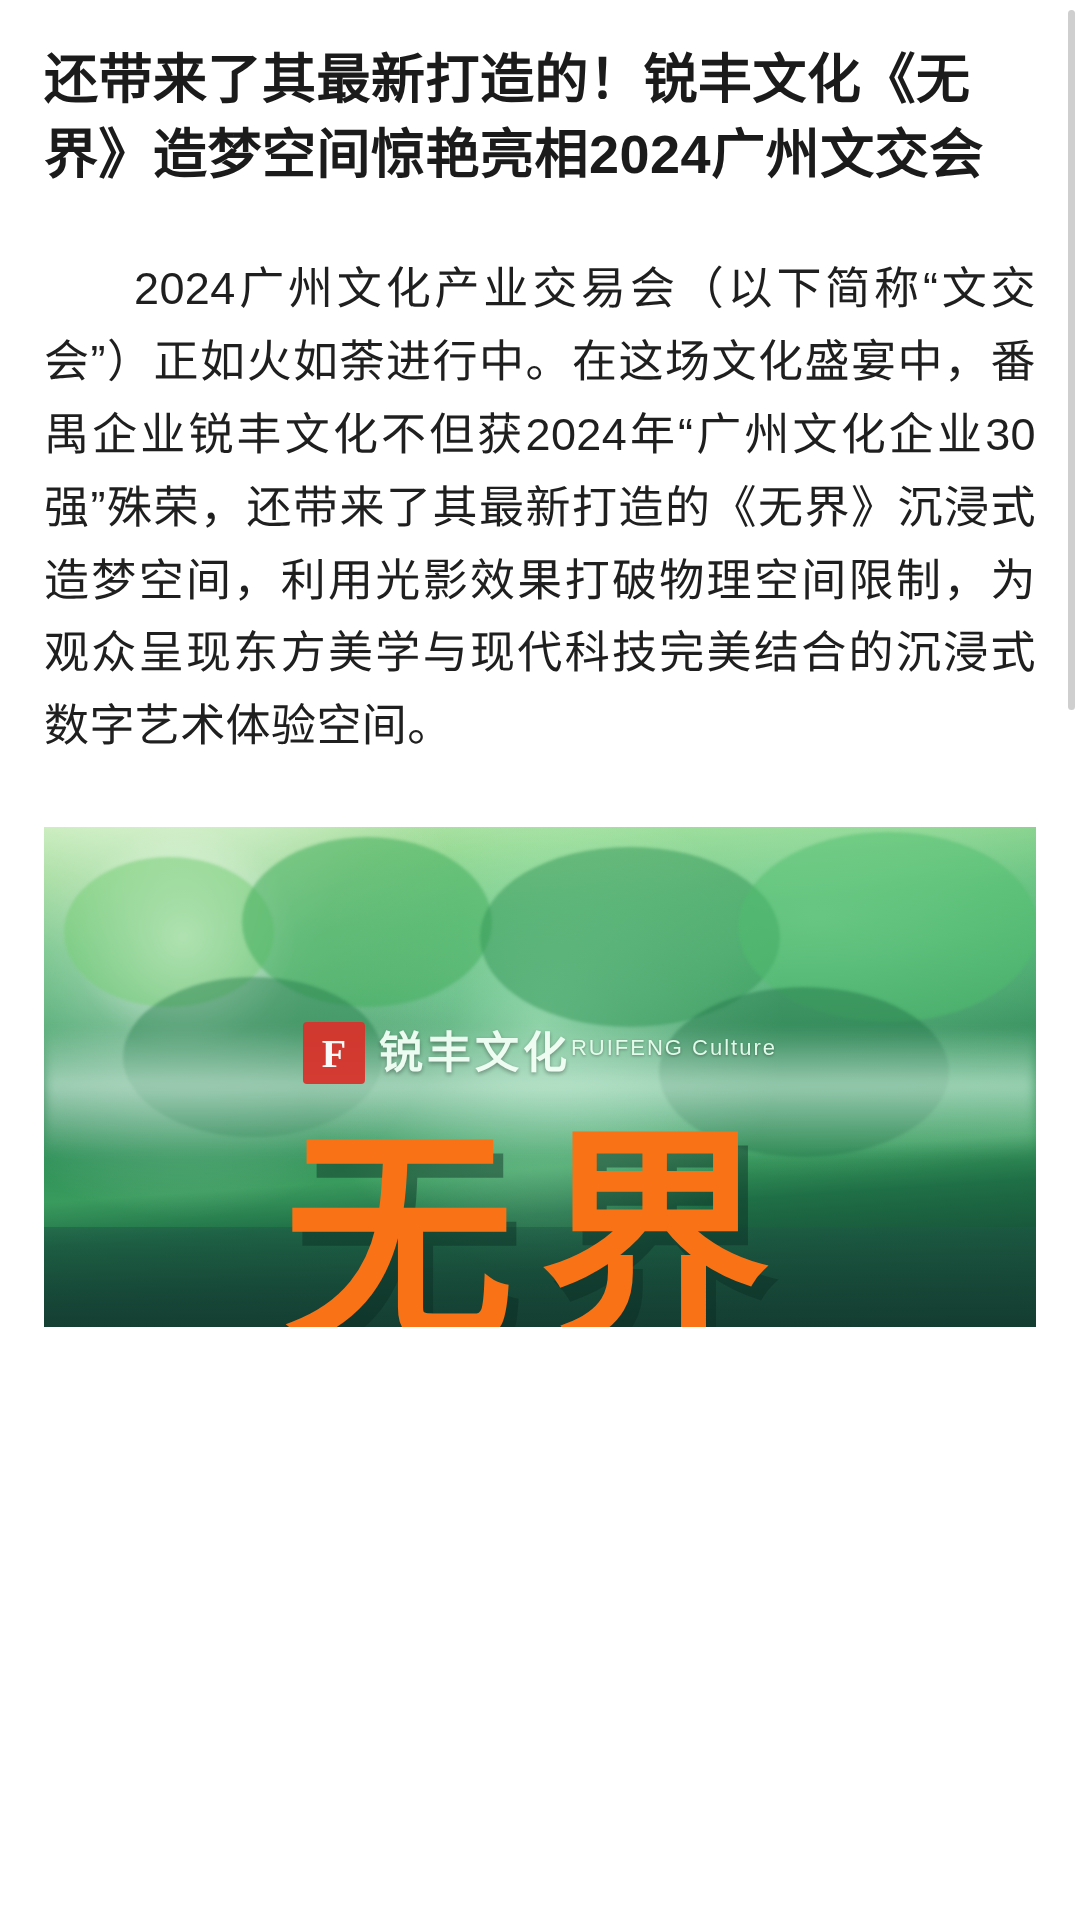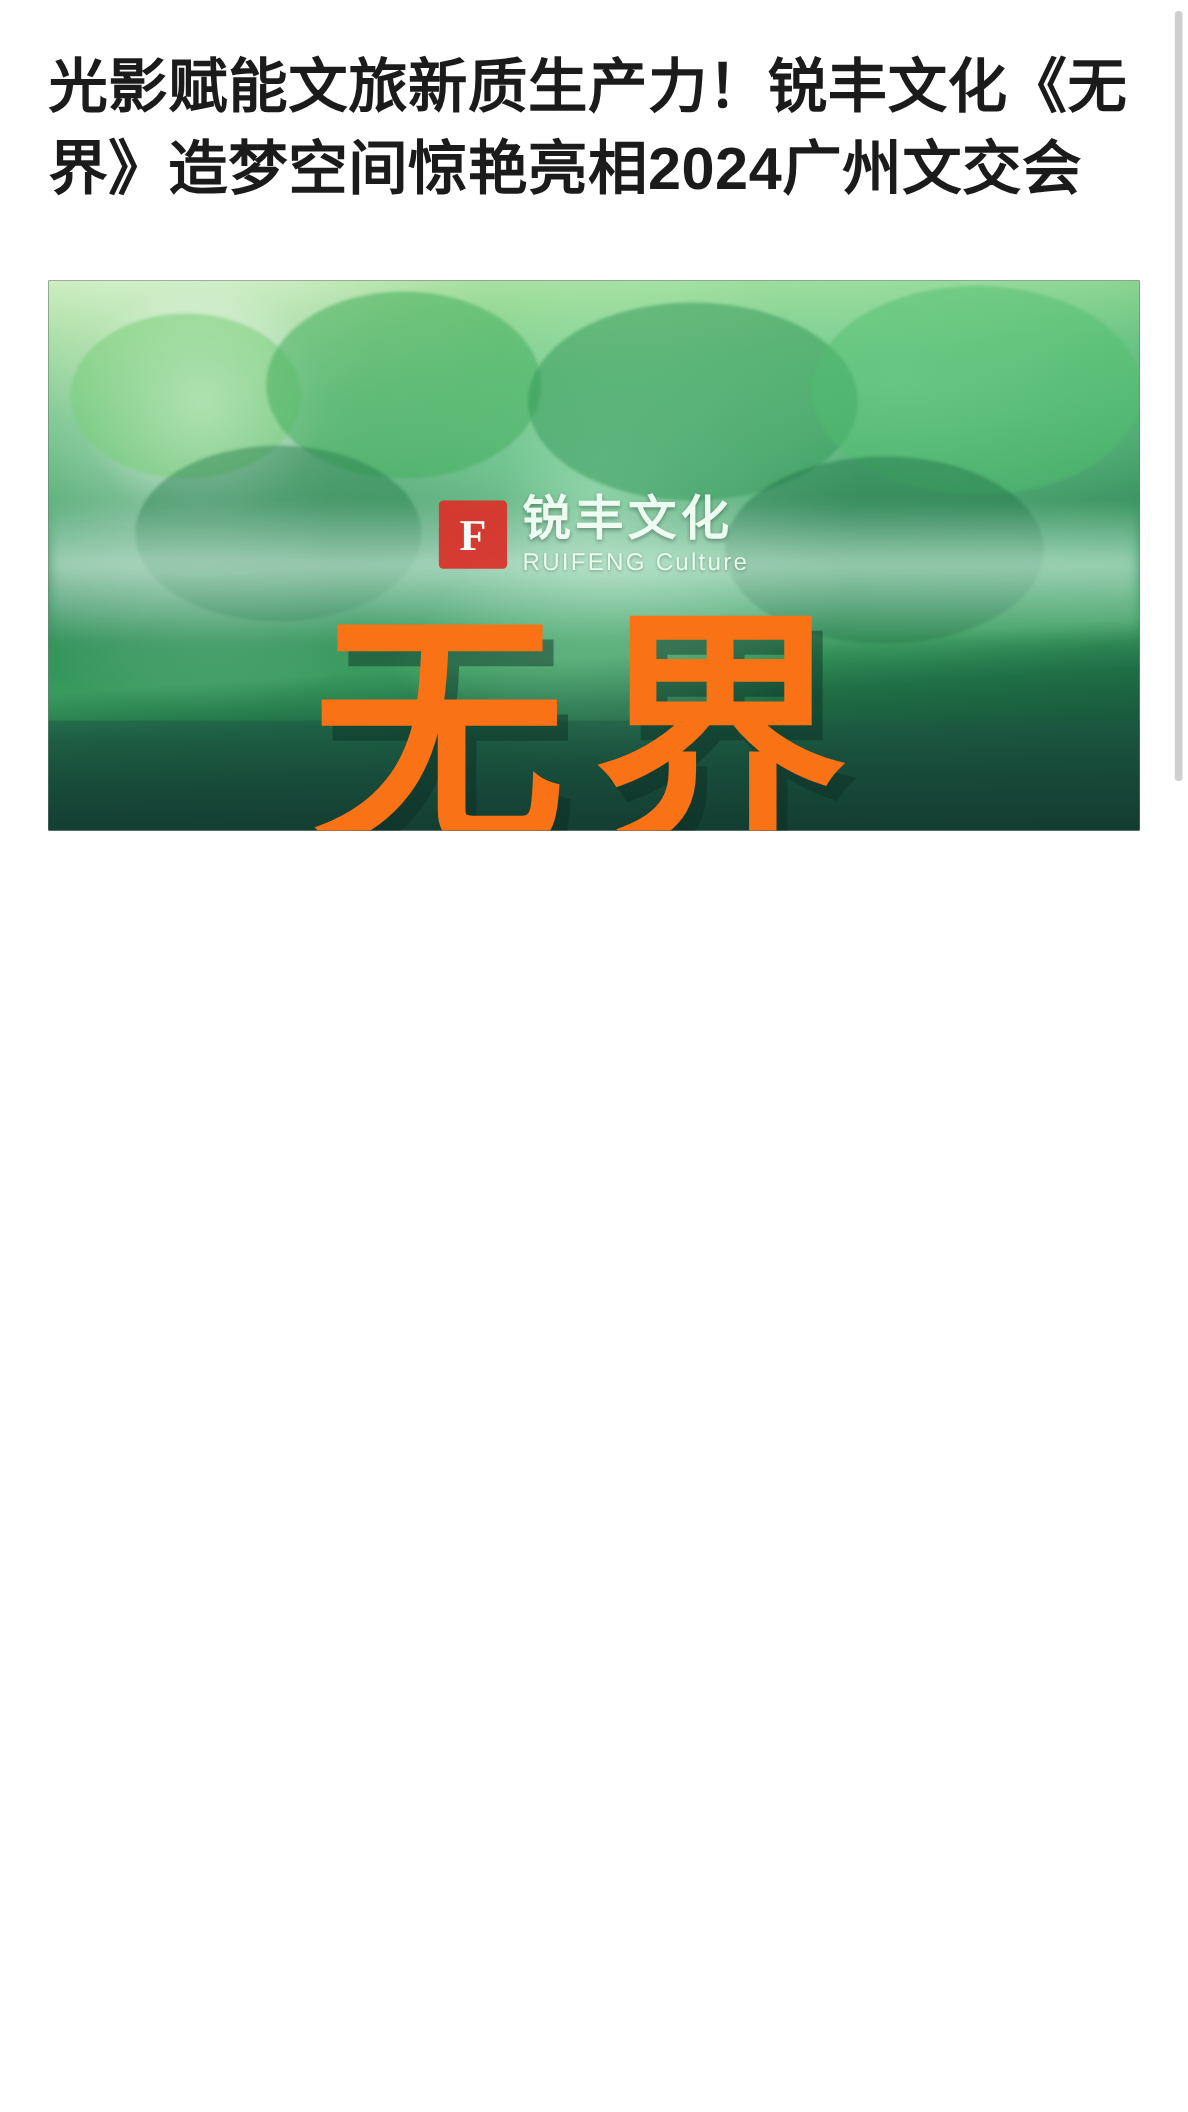--- a/index.html
+++ b/index.html
@@ -123,21 +123,21 @@
     align-items: center;
     justify-content: center;
     color: #ffffff;
     font-size: 40px;
     font-weight: bold;
     font-family: "Liberation Serif", serif;
     border-radius: 4px;
   }
   .brand-text {
     display: flex;
-    flex-direction: column;
+    flex-direction: row;
     line-height: 1;
   }
   .brand-cn {
     font-size: 44px;
     font-weight: bold;
     color: #f3fff6;
     letter-spacing: 4px;
     text-shadow: 0 2px 4px rgba(0,0,0,0.35);
   }
   .brand-en {
@@ -173,25 +173,26 @@
 </style>
 </head>
 <body>
 
 <div class="page">
 
   <div class="edge-scrollbar"></div>
 
   <div class="content">
 
-    <h1 class="article-title">光影赋能文旅新质生产力！锐丰文化《无界》造梦空间惊艳亮相2024广州文交会</h1>
+    <h1 class="article-title">还带来了其最新打造的！锐丰文化《无界》造梦空间惊艳亮相2024广州文交会</h1>
 
     <div class="meta">
     </div>
 
+    <p class="body-text">2024广州文化产业交易会（以下简称“文交会”）正如火如荼进行中。在这场文化盛宴中，番禺企业锐丰文化不但获2024年“广州文化企业30强”殊荣，还带来了其最新打造的《无界》沉浸式造梦空间，利用光影效果打破物理空间限制，为观众呈现东方美学与现代科技完美结合的沉浸式数字艺术体验空间。</p>
 
     <div class="figure">
       <div class="figure-img"></div>
 
       <div class="tree-blob" style="left:2%;  top:6%;  width:210px; height:150px; background:rgba(120,205,120,0.55);"></div>
       <div class="tree-blob" style="left:20%; top:2%;  width:250px; height:170px; background:rgba(70,175,95,0.55);"></div>
       <div class="tree-blob" style="left:44%; top:4%;  width:300px; height:180px; background:rgba(50,150,85,0.5);"></div>
       <div class="tree-blob" style="left:70%; top:1%;  width:300px; height:190px; background:rgba(80,190,110,0.5);"></div>
       <div class="tree-blob" style="left:8%;  top:30%; width:260px; height:160px; background:rgba(35,125,75,0.45);"></div>
       <div class="tree-blob" style="left:62%; top:32%; width:290px; height:170px; background:rgba(30,115,70,0.45);"></div>

